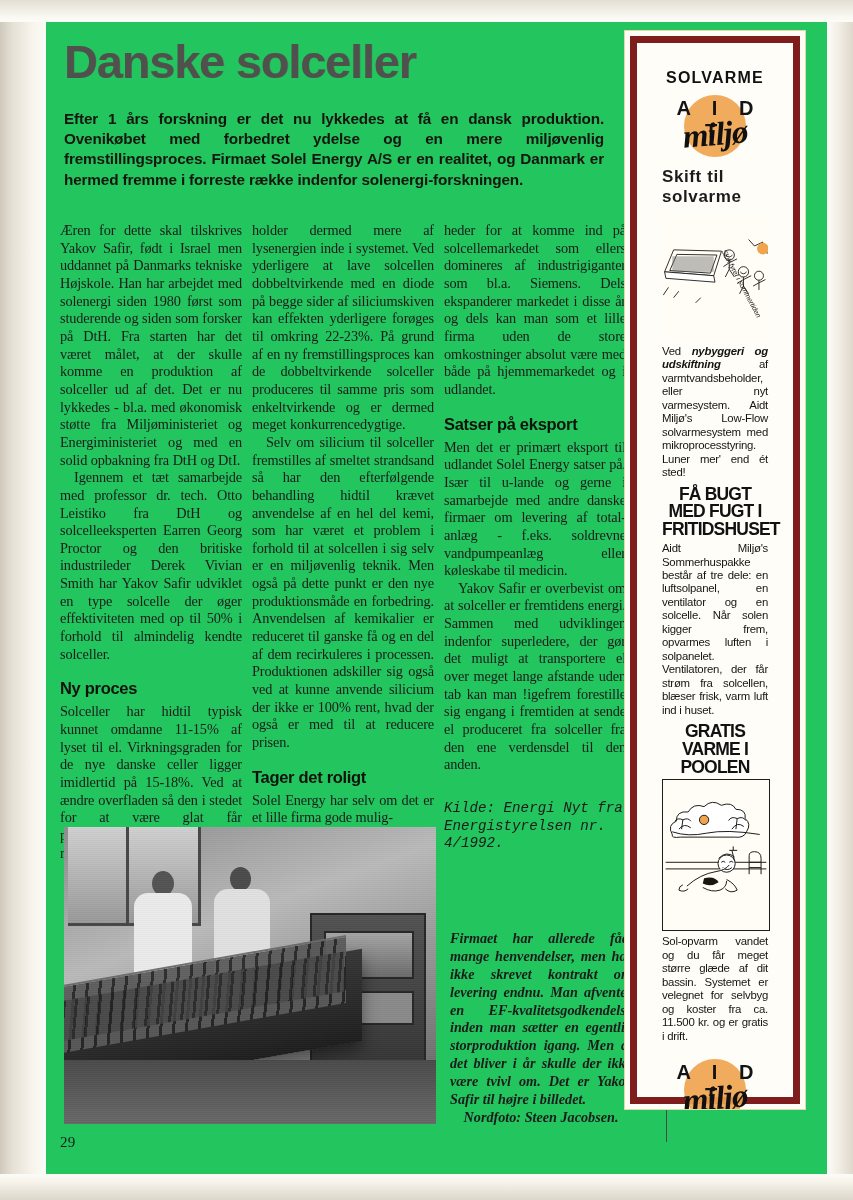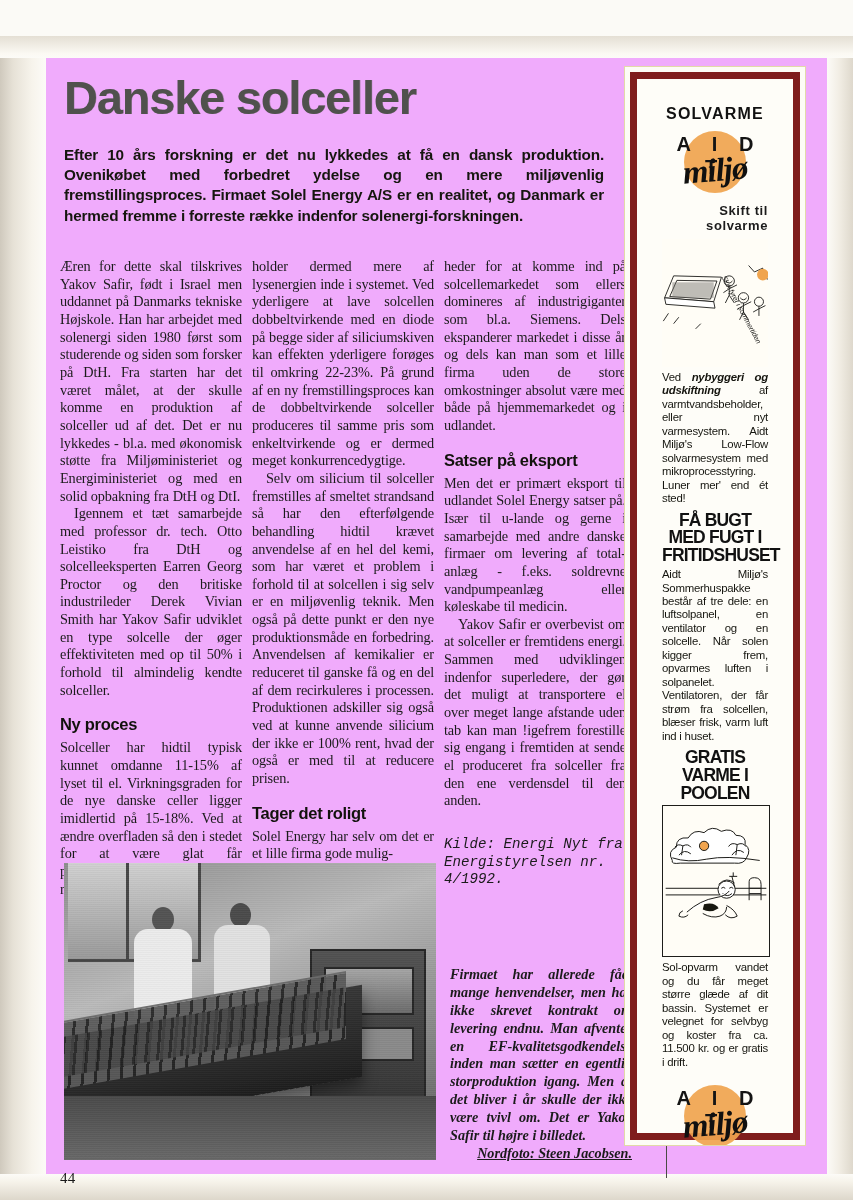--- a/index.html
+++ b/index.html
@@ -13,22 +13,21 @@
     height: 1200px;
     overflow: hidden;
     font-family: "Liberation Serif", "DejaVu Serif", serif;
     color: #1b1b1b;
     position: relative;
   }
   
   .page {
     position: absolute;
     inset: 0;
-    background: #f0abfc;
-    margin-top: 36px;
+    background: #22c55e;
   }
   .scan-edge-left {
     position: absolute;
     left: 0; top: 0; bottom: 0;
     width: 46px;
     background: linear-gradient(to right, #cfc9bd 0%, #e6e1d6 28%, #f7f4ec 70%, #fcfbf7 100%);
     pointer-events: none;
   }
   .scan-edge-right {
     position: absolute;
@@ -227,21 +226,21 @@
     position: absolute;
     left: 394px;
     top: 908px;
     width: 182px;
     font-size: 14.2px;
     font-style: italic;
     line-height: 1.26;
     text-align: justify;
     font-weight: 600;
   }
-  .caption .credit { text-align: right; display: block; text-decoration: underline; }
+  .caption .credit { text-align: center; display: block; }
 
   
   .footer {
     position: absolute;
     left: 4px;
     right: 0;
     top: 1112px;
     display: flex;
     justify-content: space-between;
     align-items: baseline;
@@ -313,22 +312,22 @@
     font-style: italic;
     font-weight: bold;
     font-size: 33px;
     color: #101010;
     transform: rotate(-5deg);
     letter-spacing: -1px;
   }
   .ad-h2 {
     font-family: "Liberation Sans","DejaVu Sans",sans-serif;
     font-weight: bold;
-    font-size: 13px;
-    text-align: right;
+    font-size: 17px;
+    text-align: left;
     letter-spacing: .6px;
     margin: 4px 0 6px 0;
   }
 
   
   .illus {
     position: relative;
     width: 100%;
     height: 128px;
     background: #fffdf6;
@@ -382,21 +381,21 @@
 
   <div class="scan-edge-left"></div>
   <div class="scan-edge-right"></div>
   <div class="scan-edge-top"></div>
   <div class="scan-edge-bottom"></div>
 
   <div class="content">
 
     <h1 class="headline">Danske solceller</h1>
 
-    <p class="lead">Efter 10 års forskning er det nu lykkedes at få en dansk produktion. Ovenikøbet med forbedret ydelse og en mere miljøvenlig fremstillingsproces.  Firmaet Solel Energy A/S er en realitet, og Danmark er hermed fremme i forreste række indenfor solenergi-forskningen.</p>
+    <p class="lead">Efter 1 års forskning er det nu lykkedes at få en dansk produktion. Ovenikøbet med forbedret ydelse og en mere miljøvenlig fremstillingsproces.  Firmaet Solel Energy A/S er en realitet, og Danmark er hermed fremme i forreste række indenfor solenergi-forskningen.</p>
 
     <div class="col-rule"></div>
     <div class="col-rule2"></div>
 
     <div class="columns">
 
       <div class="col">
         <p class="body">Æren for dette skal tilskrives Yakov Safir, født i Israel men uddannet på Danmarks tekniske Højskole. Han har arbejdet med solenergi siden 1980 først som studerende og siden som forsker på DtH. Fra starten har det været målet, at der skulle komme en produktion af solceller ud af det. Det er nu lykkedes - bl.a. med økonomisk støtte fra Miljøministeriet og Energiministeriet og med en solid opbakning fra DtH og DtI.</p>
         <p class="body">Igennem et tæt samarbejde med professor dr. tech. Otto Leistiko fra DtH og solcelleeksperten Earren Georg Proctor og den britiske industrileder Derek Vivian Smith har Yakov Safir udviklet en type solcelle der øger effektiviteten med op til 50% i forhold til almindelig kendte solceller.</p>
         <h2 class="sub">Ny proces</h2>
@@ -434,21 +433,21 @@
       <div class="ph-floor"></div>
       <div class="ph-grain"></div>
     </div>
 
     <div class="caption">
       <span>Firmaet har allerede fået mange henvendelser, men har ikke skrevet kontrakt om levering endnu. Man afventer en EF-kvalitetsgodkendelse inden man sætter en egentlig storproduktion igang. Men at det bliver i år skulle der ikke være tvivl om.  Det er Yakov Safir til højre i billedet.</span>
       <span class="credit">Nordfoto: Steen Jacobsen.</span>
     </div>
 
     <div class="footer">
-      <span class="pageno">44</span>
+      <span class="pageno">29</span>
     </div>
 
     <div class="ad">
       <div class="ad-inner">
         <div class="ad-pad">
 
           <div class="ad-h1">SOLVARME</div>
 
           <div class="logo-wrap">
             <div class="logo-circle"></div>

